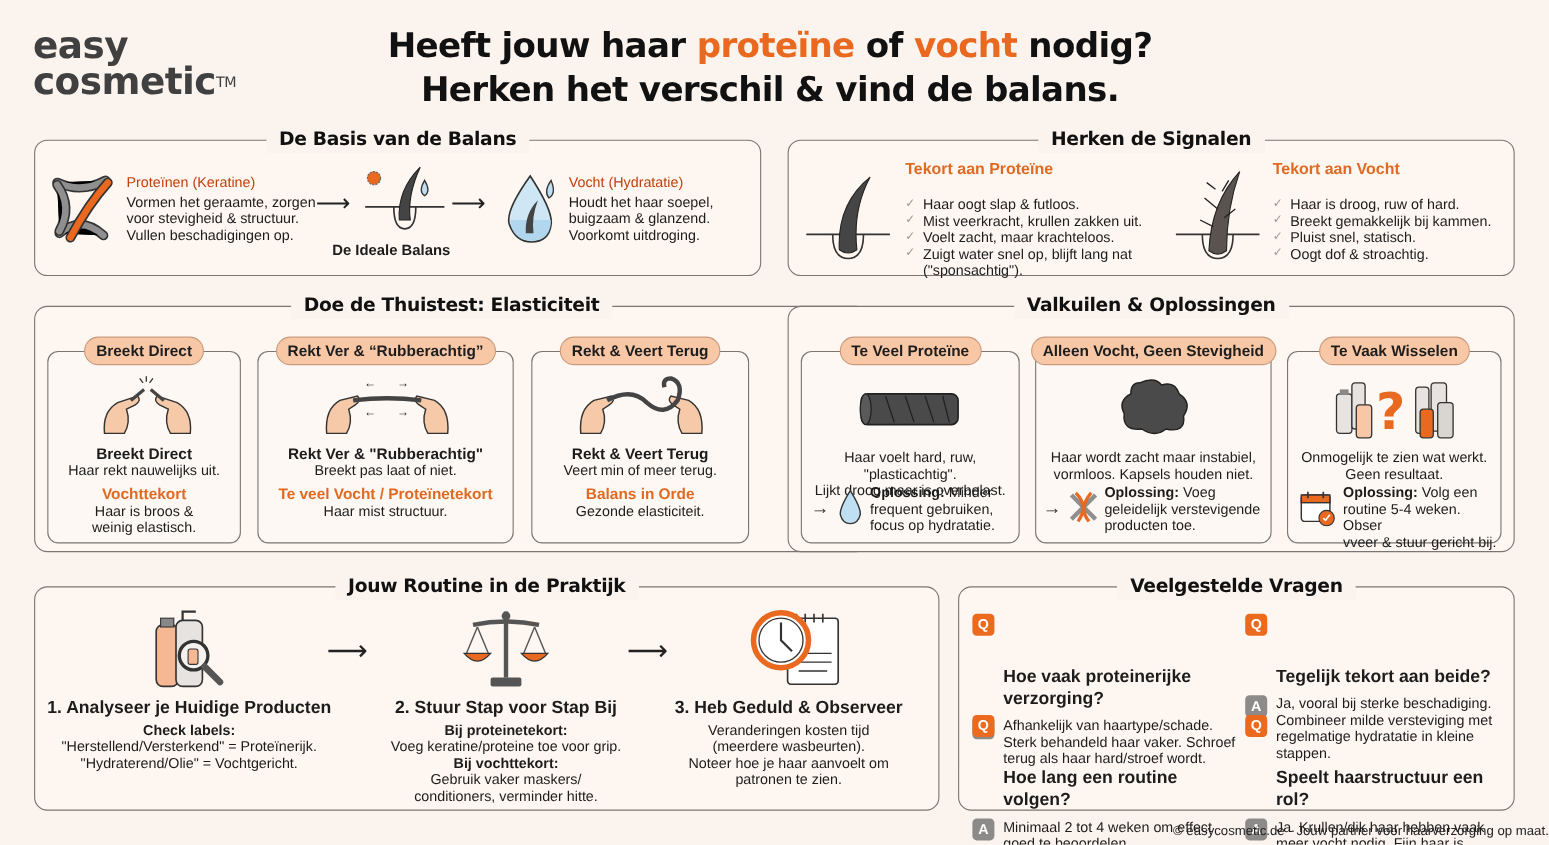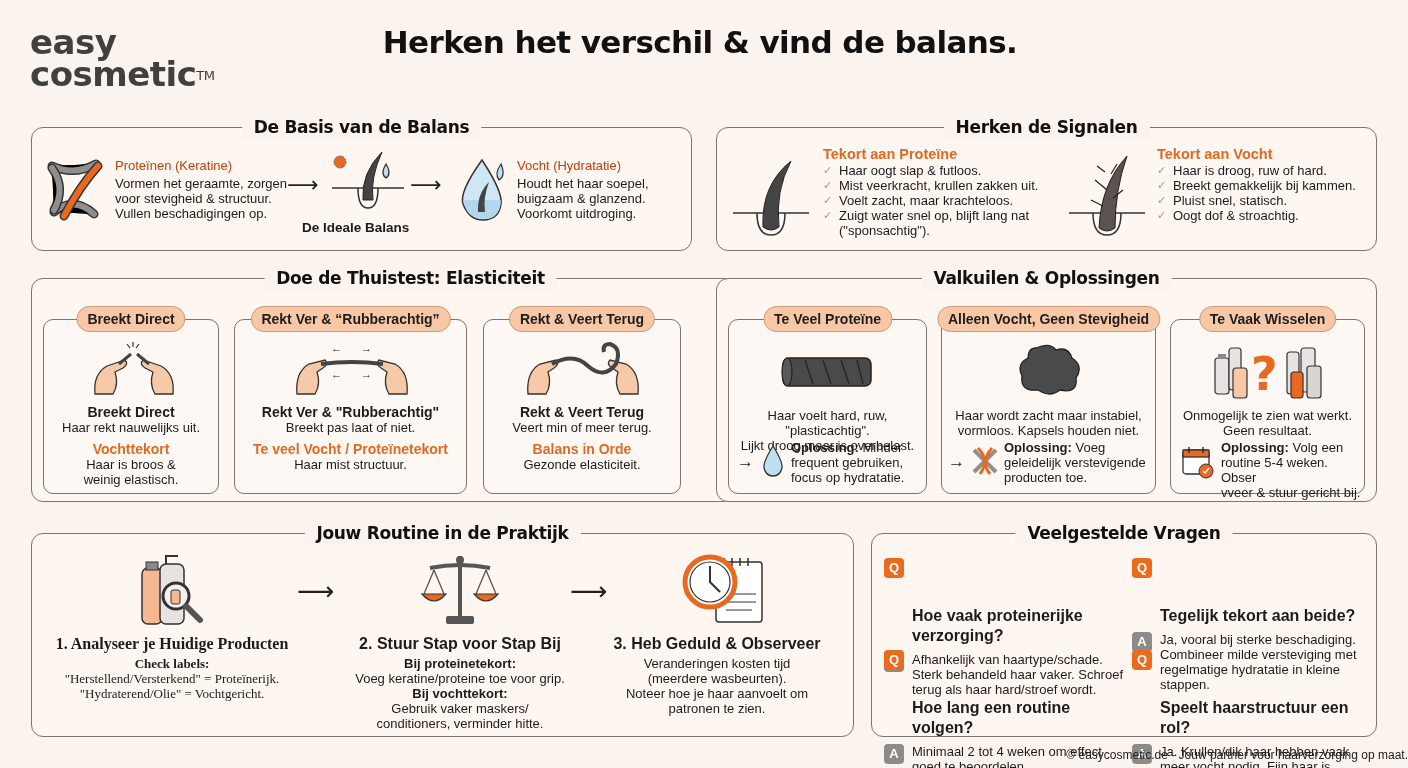--- a/index.html
+++ b/index.html
@@ -40,21 +40,21 @@
   }
   .sm { font-size: 13px; line-height: 15px; }
   .b { font-weight: bold; }
 
   
   .basis-item { position: absolute; }
   .basis-title { font-weight: normal; color: #c2410c; font-size: 13px; margin-bottom: 3px; }
   .arrow { position: absolute; font-size: 22px; color: #222; }
 
   
-  .sig-title { font-weight: bold; color: #e06a22; font-size: 14.5px; margin-bottom: 1px; }
+  .sig-title { font-weight: bold; color: #e06a22; font-size: 14.5px; margin-bottom: 16px; }
   .sig-list { list-style: none; font-size: 13px; line-height: 15px; }
   .sig-list li { padding-left: 16px; position: relative; }
   .sig-list li .chk { position: absolute; left: 0; top: 0; color: #9a9896; font-size: 11px; }
 
   
   .card {
     position: absolute;
     border: 1.5px solid #7a7572;
     border-radius: 10px;
     background: #fdf8f4;
@@ -94,20 +94,21 @@
 </style>
 </head>
 <body>
 
 <div class="logo">
   <div>easy</div>
   <div><span>cosmetic</span><sup>TM</sup></div>
 </div>
 
 <div class="headline">
+  <div><span>Heeft jouw haar </span><span class="hl">proteïne</span><span> of </span><span class="hl">vocht</span><span> nodig?</span></div>
   <div>Herken het verschil &amp; vind de balans.</div>
 </div>
 
 <div class="panel" style="left:31px;top:127px;width:661px;height:124px;padding-left:43px;">
   <div class="panel-title">De Basis van de Balans</div>
 
   <svg style="left:12px;top:28px;" width="62" height="66" viewBox="0 0 62 66">
     <g stroke="#333" stroke-width="1.5" stroke-linecap="round">
       <path d="M8 10 Q30 20 52 8" stroke-width="9" stroke="#333"></path>
         <path d="M8 10 Q30 20 52 8" stroke-width="6" stroke="#8f8f8f"></path>
@@ -325,21 +326,21 @@
 
   <svg style="left:104px;top:20px;" width="72" height="72" viewBox="0 0 72 72">
     <rect x="6" y="14" width="20" height="56" rx="6" fill="#f5b893" stroke="#333" stroke-width="1.5"></rect>
     <rect x="10" y="8" width="12" height="8" fill="#888" stroke="#333" stroke-width="1"></rect>
     <rect x="24" y="10" width="24" height="60" rx="6" fill="#e6e3e0" stroke="#333" stroke-width="1.5"></rect>
     <path d="M30 10 L30 2 L42 2" stroke="#333" stroke-width="2" fill="none"></path>
     <circle cx="40" cy="42" r="13" fill="#f4f1ee" stroke="#333" stroke-width="3"></circle>
     <rect x="35" y="36" width="9" height="14" rx="2" fill="#f5b893" stroke="#333" stroke-width="1"></rect>
     <path d="M50 52 L64 66" stroke="#555" stroke-width="6" stroke-linecap="round"></path>
   </svg>
-  <div class="step" style="left:10px;top:100px;width:260px;font-family:Liberation Serif, serif;">
+  <div class="step" style="left:10px;top:100px;width:260px;">
     <div class="st">1. Analyseer je Huidige Producten</div>
     <div class="b">Check labels:</div>
     <div>"Herstellend/Versterkend" = Proteïnerijk.</div>
     <div>"Hydraterend/Olie" = Vochtgericht.</div>
   </div>
 
   <div class="arrow" style="left:265px;top:42px;font-size:26px;">⟶</div>
 
   <svg style="left:388px;top:18px;" width="80" height="76" viewBox="0 0 80 76">
     <path d="M40 4 L40 64" stroke="#555" stroke-width="4"></path>

